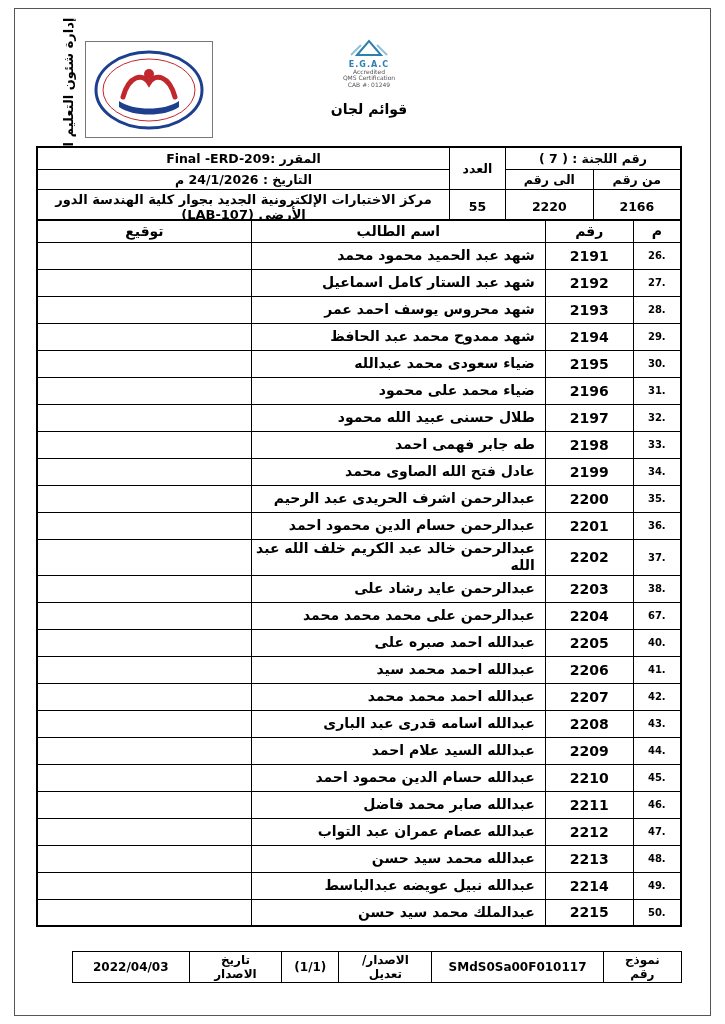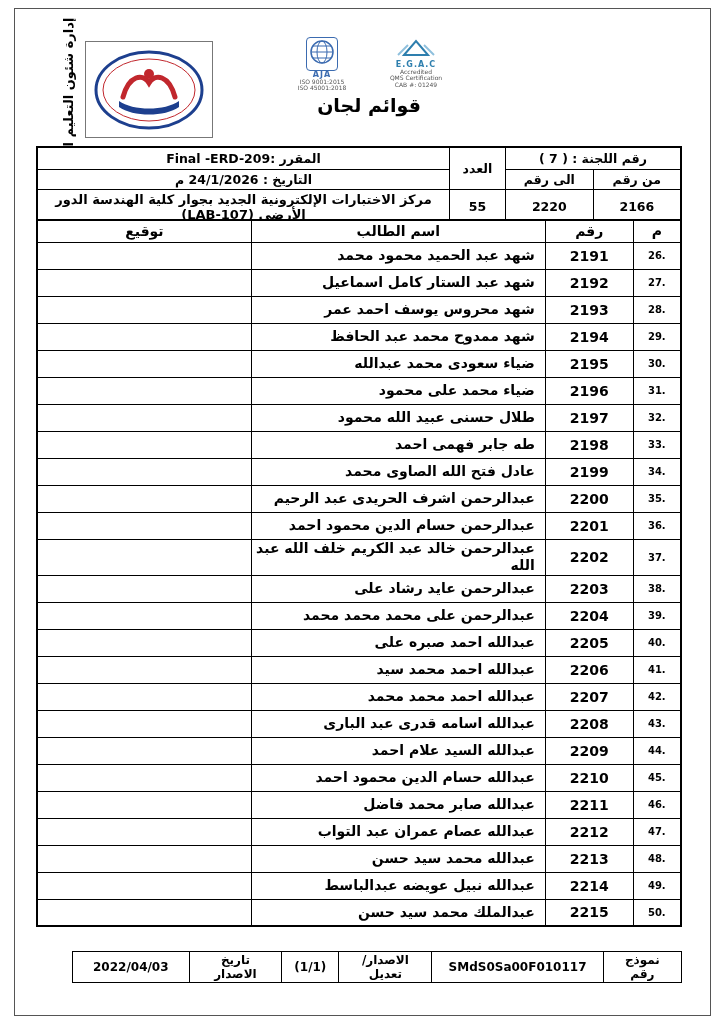--- a/index.html
+++ b/index.html
@@ -28,21 +28,21 @@
 
   .center-block {
     position:absolute; left:184px; top:28px; width:340px; text-align:center;
   }
   .cert-row { display:flex; justify-content:center; gap:16px; align-items:flex-start; height:54px; }
   .cert { width:78px; text-align:center; line-height:1.05; }
   .cert-name { font-size:8px; font-weight:bold; color:#2e7fae; letter-spacing:1px; }
   .aja .cert-name { color:#3b6bb0; }
   .cert-line { font-size:6px; color:#555; }
   .aja-box { border:1px solid #3b6bb0; border-radius:4px; padding:1px 2px; display:inline-block; }
-  .doc-title { font-size:19px; font-weight:bold; margin-top:3px; }
+  .doc-title { font-size:14px; font-weight:bold; margin-top:10px; }
   .doc-subtitle { font-size:15px; font-weight:bold; margin-top:3px; }
 
   .left-box {
     position:absolute; left:70px; top:32px; width:128px; height:97px;
     border:1px solid #777; background:#fff;
     display:flex; align-items:center; justify-content:center;
   }
   .vertical-label {
     position:absolute; left:46px; top:178px;
     transform:rotate(-90deg); transform-origin:left top;
@@ -91,34 +91,20 @@
         <div class="cert egac">
           <svg width="40" height="20" viewBox="0 0 40 20">
             <path d="M8 18 L20 4 L32 18 Z" fill="none" stroke="#2e7fae" stroke-width="2"></path>
             <path d="M2 18 L12 8" stroke="#8fc0dd" stroke-width="2" fill="none"></path>
             <path d="M38 18 L28 8" stroke="#8fc0dd" stroke-width="2" fill="none"></path>
           </svg>
           <div class="cert-name">E.G.A.C</div>
           <div class="cert-line">Accredited</div>
           <div class="cert-line">QMS Certification</div>
           <div class="cert-line">CAB #: 01249</div>
-        </div>
-        <div class="cert aja">
-          <span class="aja-box">
-            <svg width="26" height="26" viewBox="0 0 26 26">
-              <circle cx="13" cy="13" r="11" fill="none" stroke="#3b6bb0" stroke-width="1.5"></circle>
-              <ellipse cx="13" cy="13" rx="5" ry="11" fill="none" stroke="#3b6bb0" stroke-width="1"></ellipse>
-              <line x1="2" y1="13" x2="24" y2="13" stroke="#3b6bb0" stroke-width="1"></line>
-              <line x1="4" y1="7" x2="22" y2="7" stroke="#3b6bb0" stroke-width="1"></line>
-              <line x1="4" y1="19" x2="22" y2="19" stroke="#3b6bb0" stroke-width="1"></line>
-            </svg>
-          </span>
-          <div class="cert-name">AJA</div>
-          <div class="cert-line">ISO 9001:2015</div>
-          <div class="cert-line">ISO 45001:2018</div>
         </div>
       </div>
       <div class="doc-title">قوائم لجان</div>
     </div>
 
     <div class="left-box">
       <svg width="112" height="82" viewBox="0 0 112 82">
         <ellipse cx="56" cy="41" rx="53" ry="38" fill="#ffffff" stroke="#1d3f8e" stroke-width="3"></ellipse>
         <ellipse cx="56" cy="41" rx="46" ry="31" fill="none" stroke="#c1272d" stroke-width="1"></ellipse>
         <path d="M30 48 C36 26 50 24 56 34 C62 24 76 26 82 48" fill="none" stroke="#c1272d" stroke-width="5" stroke-linecap="round"></path>
@@ -245,21 +231,21 @@
 الله</td>
             <td class="c-sign"></td>
           </tr>
           <tr>
             <td class="c-serial">38.</td>
             <td class="c-num">2203</td>
             <td class="c-name">عبدالرحمن عايد رشاد على</td>
             <td class="c-sign"></td>
           </tr>
           <tr>
-            <td class="c-serial">39.</td>
+            <td class="c-serial">67.</td>
             <td class="c-num">2204</td>
             <td class="c-name">عبدالرحمن على محمد محمد محمد</td>
             <td class="c-sign"></td>
           </tr>
           <tr>
             <td class="c-serial">40.</td>
             <td class="c-num">2205</td>
             <td class="c-name">عبدالله احمد صبره على</td>
             <td class="c-sign"></td>
           </tr>

